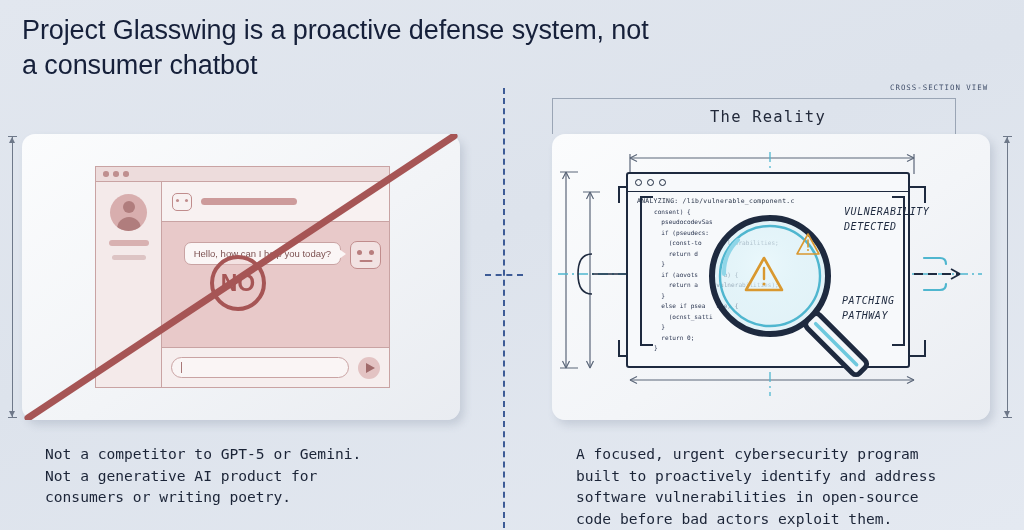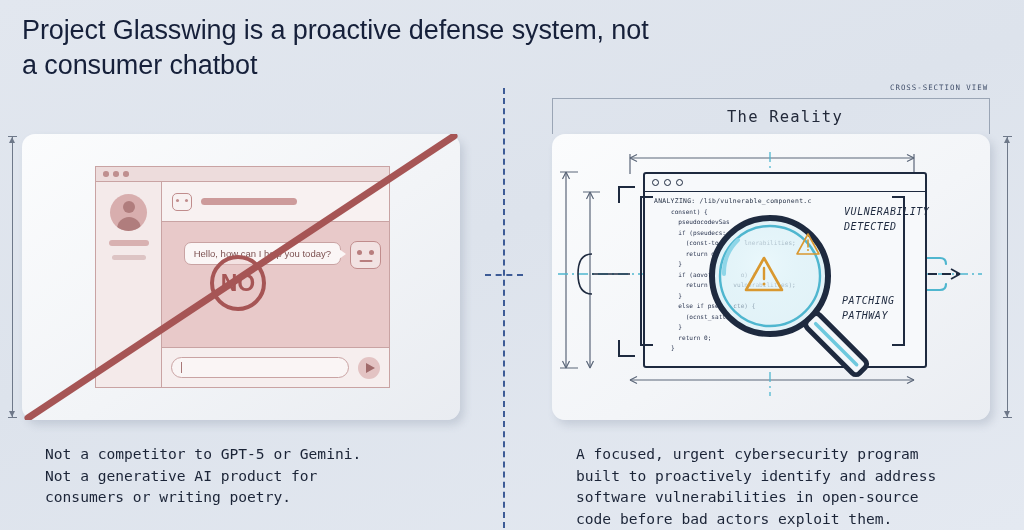--- a/index.html
+++ b/index.html
@@ -49,21 +49,21 @@
     top: 98px; height: 36px;
     border: 1px solid #9aa5b5;
     border-bottom: none;
     display: flex; align-items: center; justify-content: center;
     font-family: "DejaVu Sans Mono", monospace;
     font-size: 15.5px;
     color: #22293a;
     letter-spacing: 1.2px;
   }
   #head-myth    { left: 22px;  width: 438px; }
-  #head-reality { left: 552px; width: 438px; padding-left: 28px; }
+  #head-reality { left: 552px; width: 404px; padding-left: 28px; }
 
   
   .card {
     position: absolute;
     border-radius: 13px;
     overflow: hidden;
   }
   #card-myth {
     left: 22px; top: 134px; width: 438px; height: 286px;
     background: linear-gradient(145deg,#fbfcfd 0%,#f2f4f7 55%,#e9ecf1 100%);
@@ -190,21 +190,21 @@
               border-left:3.3px solid transparent; border-right:3.3px solid transparent; }
   .vdim .ah.up { top:1px; border-bottom:6px solid #6e7889; }
   .vdim .ah.dn { bottom:1px; border-top:6px solid #6e7889; }
 
   #dim-left  { left: 8px;   top: 136px; height: 282px; }
   #dim-right { left: 1003px; top: 136px; height: 282px; }
 
   
   #tech { position: absolute; inset: 0; }
   #code-window {
-    position: absolute; left: 91px; top: 38px; width: 284px; height: 196px;
+    position: absolute; left: 74px; top: 38px; width: 284px; height: 196px;
     border: 2px solid #1e2a3f; border-radius: 3px;
     background: #f7f9fb;
     overflow: hidden;
   }
   #code-titlebar {
     height: 18px; border-bottom: 1.6px solid #1e2a3f;
     display: flex; align-items: center; gap: 5px; padding-left: 7px;
   }
   .cdot { width: 7px; height: 7px; border-radius: 50%; border: 1.4px solid #1e2a3f; }
   #analyzing {

